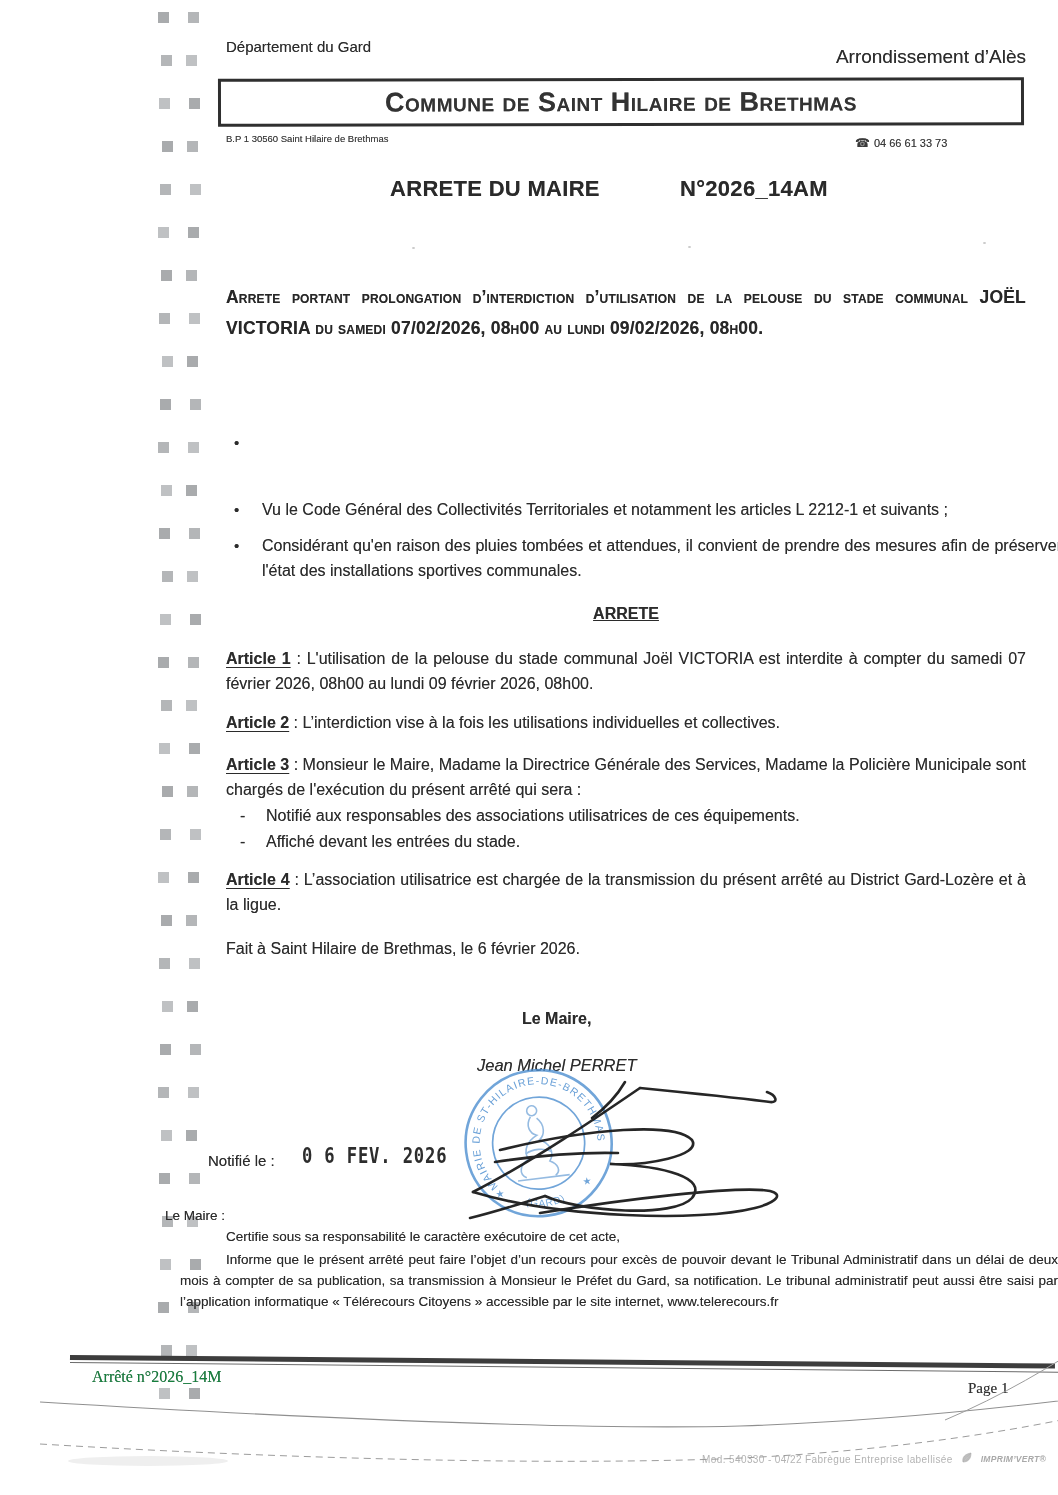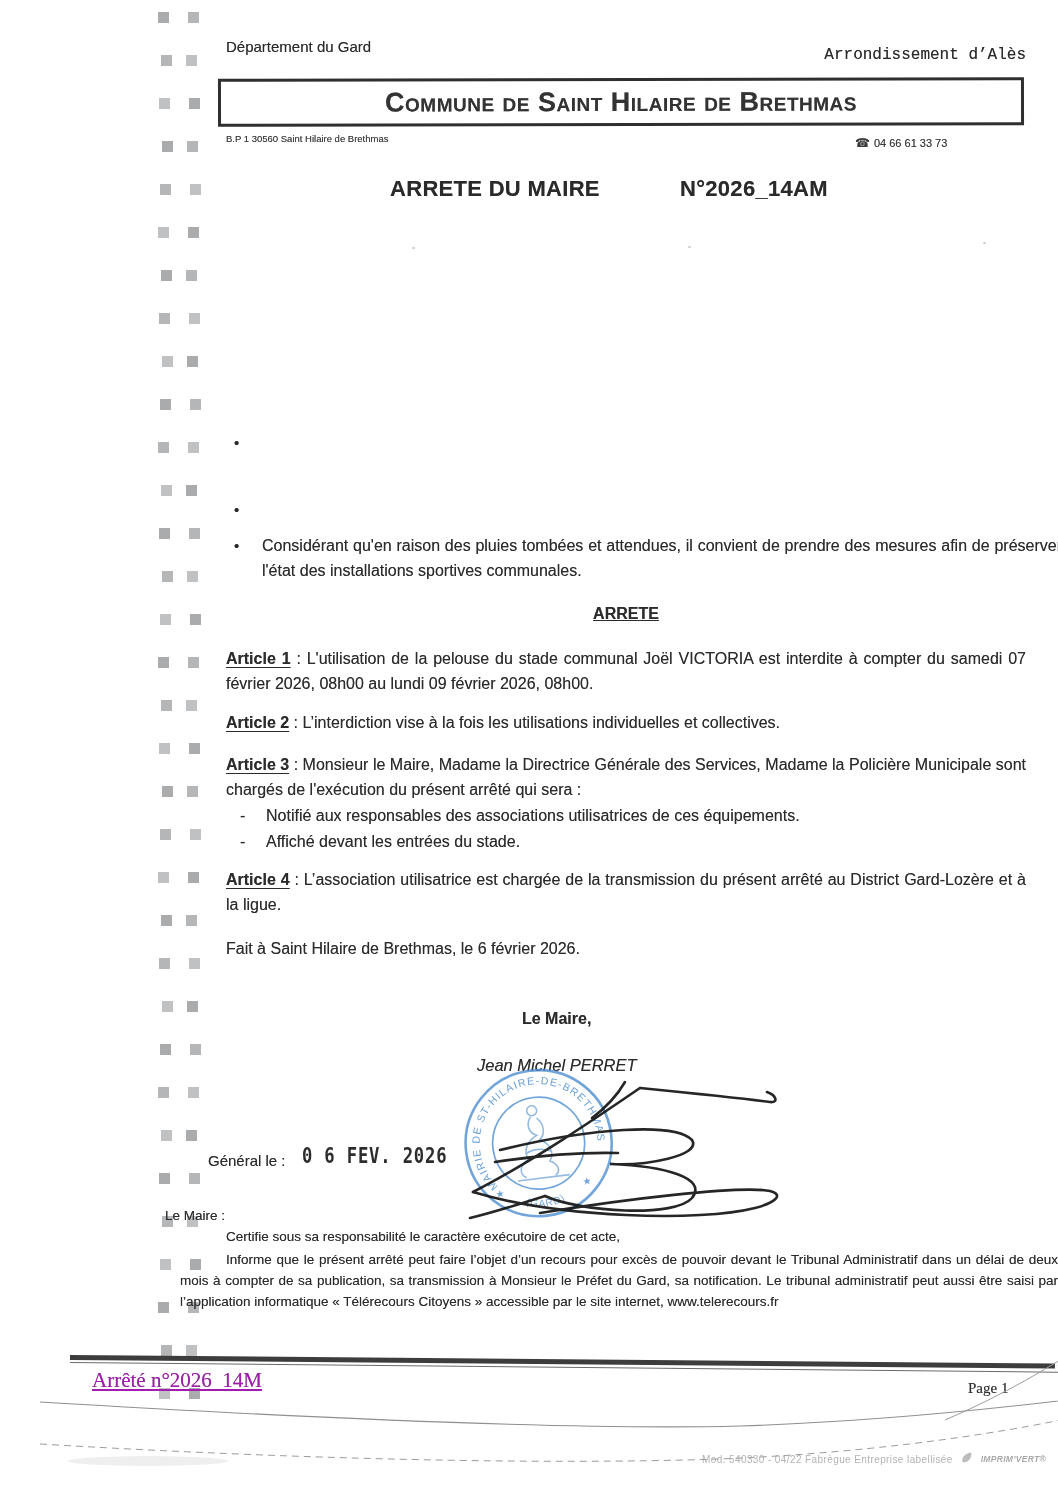--- a/index.html
+++ b/index.html
@@ -5,21 +5,21 @@
   html,body{margin:0;padding:0;background:#ffffff;}
   .page{
     position:relative;width:1058px;height:1495px;background:#ffffff;
     overflow:hidden;font-family:"Liberation Sans",sans-serif;color:#2b2b2b;margin-left:40px;
   }
   .t{position:absolute;}
   .scan{text-shadow:0 0 .5px rgba(40,40,40,.55);}
 
   
   .hdr-left{left:186px;top:38px;font-size:15px;}
-  .hdr-right{right:72px;top:46px;font-size:16px;font-family:Liberation Mono, monospace;}
+  .hdr-right{right:72px;top:46px;font-size:19px;}
   .banner{
     left:178px;top:78px;width:800px;height:42px;border:3px solid #2f2f2f;
     text-align:center;line-height:42px;font-weight:700;font-variant:small-caps;
     font-size:27px;letter-spacing:.5px;color:#333;transform:rotate(-.12deg);
   }
   .addr{left:186px;top:133px;font-size:9.5px;color:#3a3a3a;}
   .phone{left:815px;top:136px;font-size:11px;color:#3a3a3a;}
   .phone .glyph{font-size:12px;margin-right:4px;}
 
   
@@ -59,21 +59,21 @@
   .cert-head{left:125px;top:1208px;font-size:13.5px;}
   .cert-line1{left:186px;top:1229px;font-size:13.5px;}
   .cert-para{
     left:140px;top:1249px;width:878px;font-size:13.5px;line-height:21px;
     text-indent:46px;text-align:justify;
   }
 
   
   .rule-thick{left:30px;top:1355px;width:985px;height:5px;background:#3d3d3d;transform:rotate(.5deg);transform-origin:0 0;}
   .rule-thin{left:30px;top:1362px;width:1002px;height:1.4px;background:#6b6b6b;transform:rotate(.56deg);transform-origin:0 0;}
-  .foot-ref{left:52px;top:1368px;font-size:21px;font-family:"Liberation Serif",serif;color:#a21caf;text-decoration:underline;}
+  .foot-ref{left:52px;top:1368px;font-size:16px;font-family:"Liberation Serif",serif;color:#15803d;}
   .foot-page{left:928px;top:1380px;font-size:15px;font-family:"Liberation Serif",serif;color:#333;}
 
   .print-line{left:662px;top:1452px;font-size:10px;color:#b3b3b3;letter-spacing:.4px;display:flex;align-items:center;gap:8px;}
   .brand{font-size:8.5px;font-weight:700;font-style:italic;color:#a9a9a9;letter-spacing:.3px;}
 
   
   .bind-mark{position:absolute;width:11px;height:11px;}
 
   .speck{position:absolute;width:3px;height:2px;background:#c9c9c9;border-radius:50%;}
   .smudge{position:absolute;left:28px;top:1456px;width:160px;height:10px;background:#efefef;border-radius:50%;}
@@ -157,27 +157,29 @@
   <div class="t scan hdr-right">Arrondissement d’Alès</div>
   <div class="t scan banner">Commune de Saint Hilaire de Brethmas</div>
   <div class="t scan addr">B.P 1 30560 Saint Hilaire de Brethmas</div>
   <div class="t scan phone">
     <span class="glyph">☎</span><span>04 66 61 33 73</span>
   </div>
 
   <div class="t scan doc-title">ARRETE DU MAIRE</div>
   <div class="t scan doc-num">N°2026_14AM</div>
 
+  <div class="t scan subject">Arrete portant prolongation d’interdiction d’utilisation de la pelouse du stade communal JOËL VICTORIA du samedi 07/02/2026, 08h00 au lundi 09/02/2026, 08h00.</div>
 
 
   <div class="t scan body-txt col bullet just" style="top:430px;">
     <span class="mark">•</span>
   </div>
   <div class="t scan body-txt col bullet just" style="top:497px;">
     <span class="mark">•</span>
+    <span>Vu le Code Général des Collectivités Territoriales et notamment les articles L 2212-1 et suivants ;</span>
   </div>
   <div class="t scan body-txt col bullet just" style="top:533px;">
     <span class="mark">•</span>
     <span>Considérant qu'en raison des pluies tombées et attendues, il convient de prendre des mesures afin de préserver l'état des installations sportives communales.</span>
   </div>
 
   <div class="t scan body-txt col center" style="top:601px;font-weight:700;">ARRETE</div>
 
   <div class="t scan body-txt col just" style="top:646px;">
     <span class="article-label">Article 1</span><span> : L'utilisation de la pelouse du stade communal Joël VICTORIA est interdite à compter du samedi 07 février 2026, 08h00 au lundi 09 février 2026, 08h00.</span>
@@ -242,21 +244,21 @@
         <path d="M 200,22 C 240,26 300,32 330,36 C 339,37 336,29 327,26"></path>
         <path d="M 200,22 C 162,48 92,96 33,126"></path>
         <path d="M 60,84 C 150,62 235,56 252,74 C 262,90 205,100 170,98 C 225,100 268,112 252,132 C 235,152 140,146 105,130"></path>
         <path d="M 105,130 C 80,138 55,146 30,152"></path>
         <path d="M 33,126 C 120,152 260,156 315,142 C 338,136 343,128 330,125 C 300,119 180,134 100,147"></path>
         <path d="M 55,96 C 95,90 140,86 178,87"></path>
       </g>
     </svg>
   </div>
 
-  <div class="t scan notified-label">Général le :</div>
+  <div class="t scan notified-label">Notifié le :</div>
   <div class="t date-stamp">0 6 FEV. 2026</div>
 
   <div class="t scan cert-head">Le Maire :</div>
   <div class="t scan cert-line1">Certifie sous sa responsabilité le caractère exécutoire de cet acte,</div>
   <div class="t scan cert-para">Informe que le présent arrêté peut faire l’objet d’un recours pour excès de pouvoir devant le Tribunal Administratif dans un délai de deux mois à compter de sa publication, sa transmission à Monsieur le Préfet du Gard, sa notification. Le tribunal administratif peut aussi être saisi par l’application informatique « Télérecours Citoyens » accessible par le site internet, www.telerecours.fr</div>
 
   <div class="t rule-thick"></div>
   <div class="t rule-thin"></div>
   <div class="t scan foot-ref">Arrêté n°2026_14M</div>
   <div class="t scan foot-page">Page 1</div>

